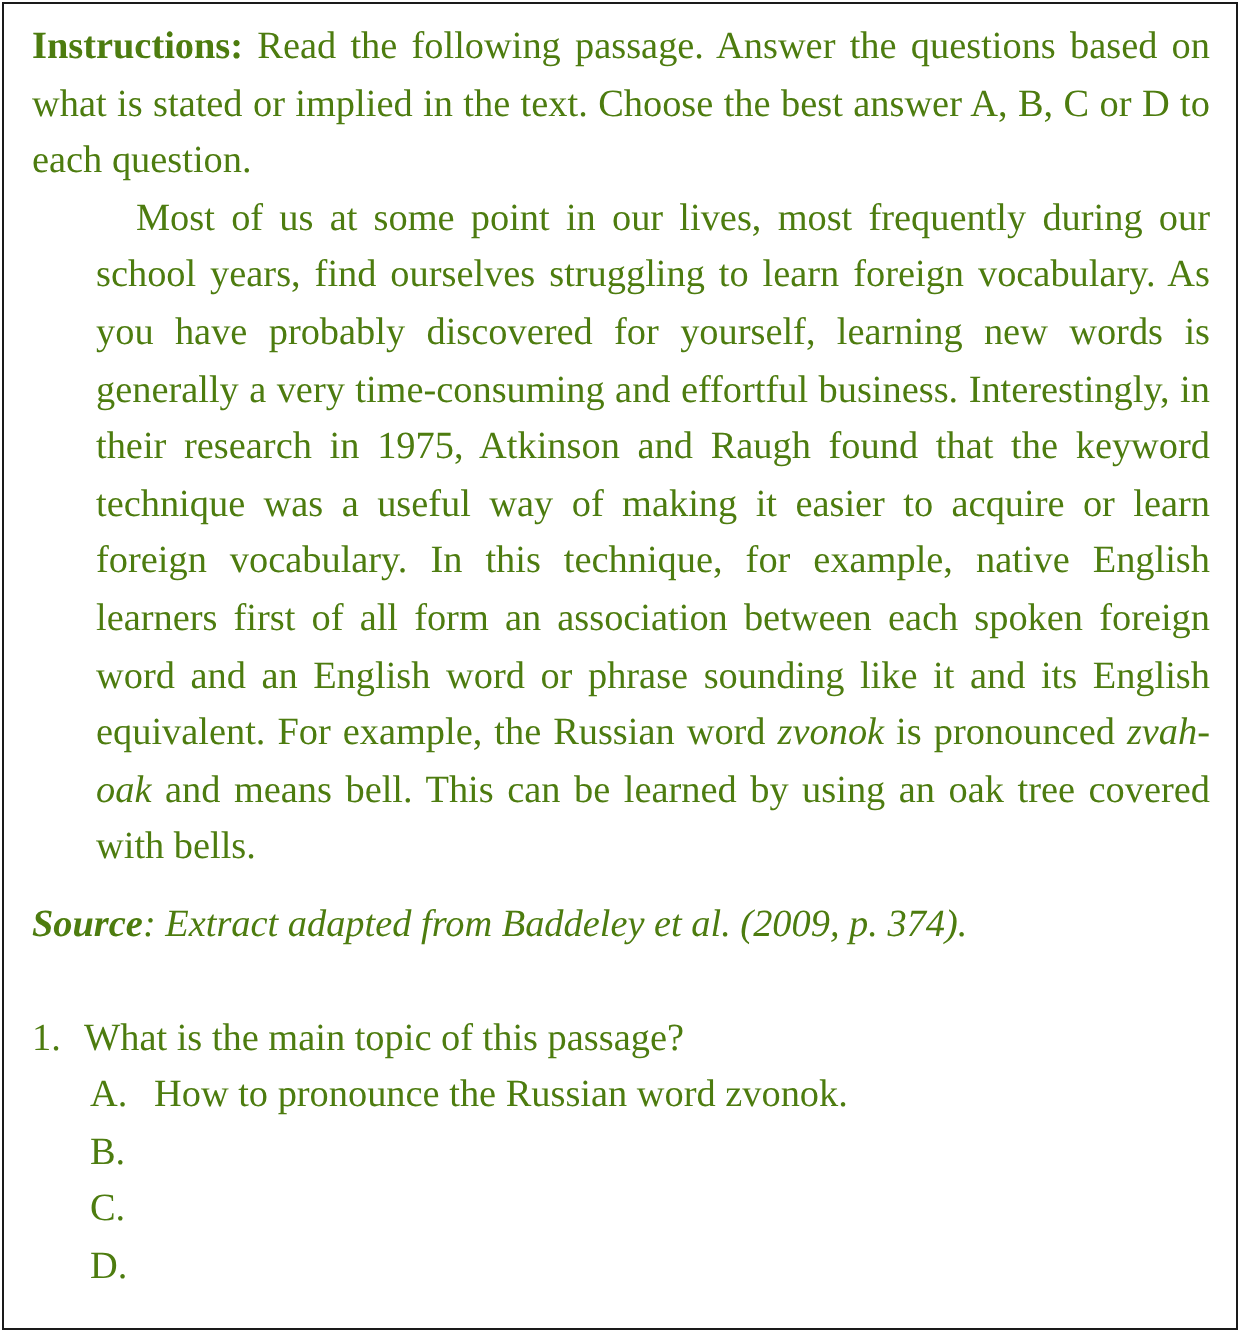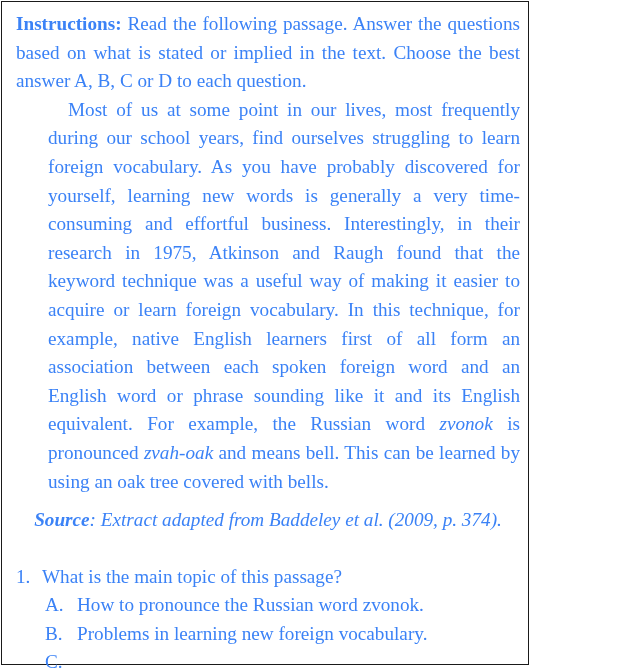--- a/index.html
+++ b/index.html
@@ -9,38 +9,38 @@
     }
     body {
       width: 630px;
       height: 668px;
       overflow: hidden;
     }
     .box {
       position: absolute;
       left: 1px;
       top: 1px;
-      width: 528px;
+      width: 618px;
       height: 664px;
       border: 1.5px solid #1a1a1a;
       box-sizing: border-box;
-      padding: 8px 8px 0 14px;
+      padding: 8px 13px 0 14px;
       font-family: "Liberation Serif", serif;
       font-size: 19.2px;
       line-height: 28.6px;
-      color: #3b82f6;
+      color: #4d7c0f;
     }
     p { margin: 0; }
     .justify {
       text-align: justify;
       text-align-last: left;
     }
     .indent { text-indent: 20px; margin-left: 32px; }
     .bold { font-weight: bold; }
-    .italic { font-style: italic; text-align: center; }
+    .italic { font-style: italic; }
     .source { margin-top: 10px; }
     .question-block { margin-top: 28px; }
     .q-line { display: flex; }
     .q-num { width: 26px; flex: none; }
     .option { display: flex; padding-left: 29px; }
     .opt-letter { width: 32px; flex: none; }
     .answer { }
   </style>
 </head>
 <body>
@@ -57,21 +57,20 @@
     <div class="q-line">
       <span class="q-num">1.</span>
       <span>What is the main topic of this passage?</span>
     </div>
     <div class="option">
       <span class="opt-letter">A.</span>
       <span>How to pronounce the Russian word zvonok.</span>
     </div>
     <div class="option">
       <span class="opt-letter">B.</span>
-      <span>Problems in learning new foreign vocabulary.</span>
     </div>
     <div class="option">
       <span class="opt-letter">C.</span>
     </div>
     <div class="option">
       <span class="opt-letter">D.</span>
     </div>
   </div>
 
 

